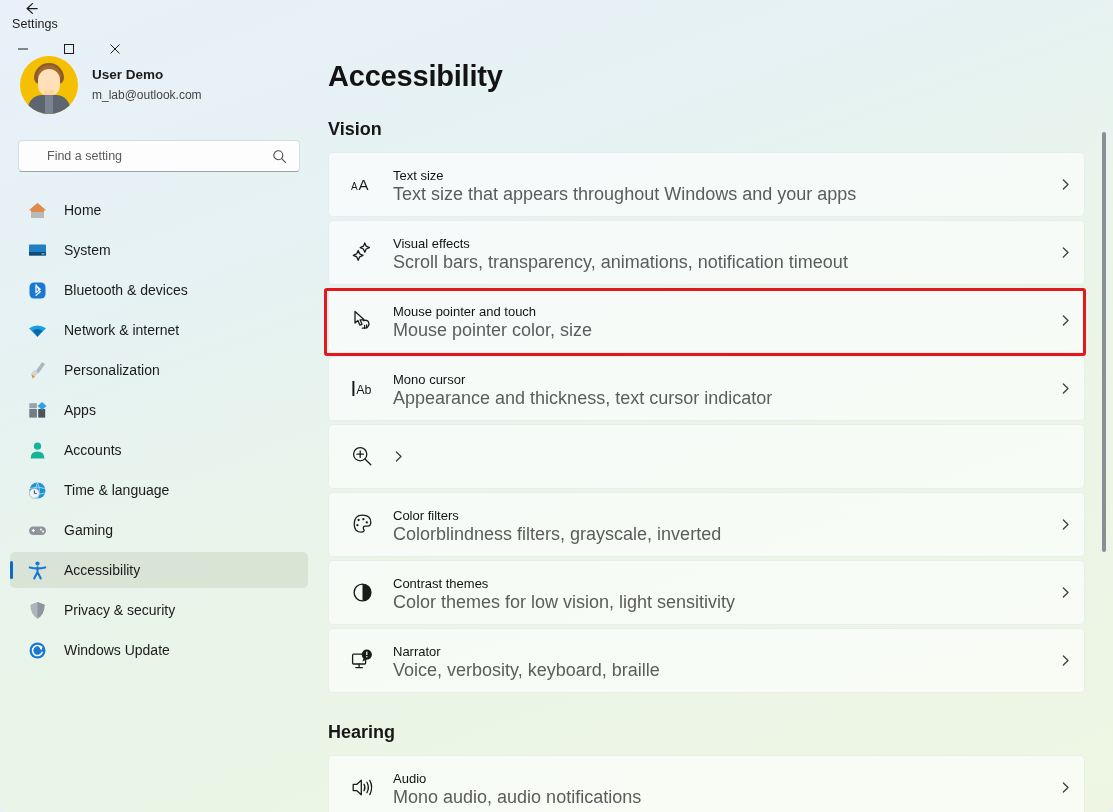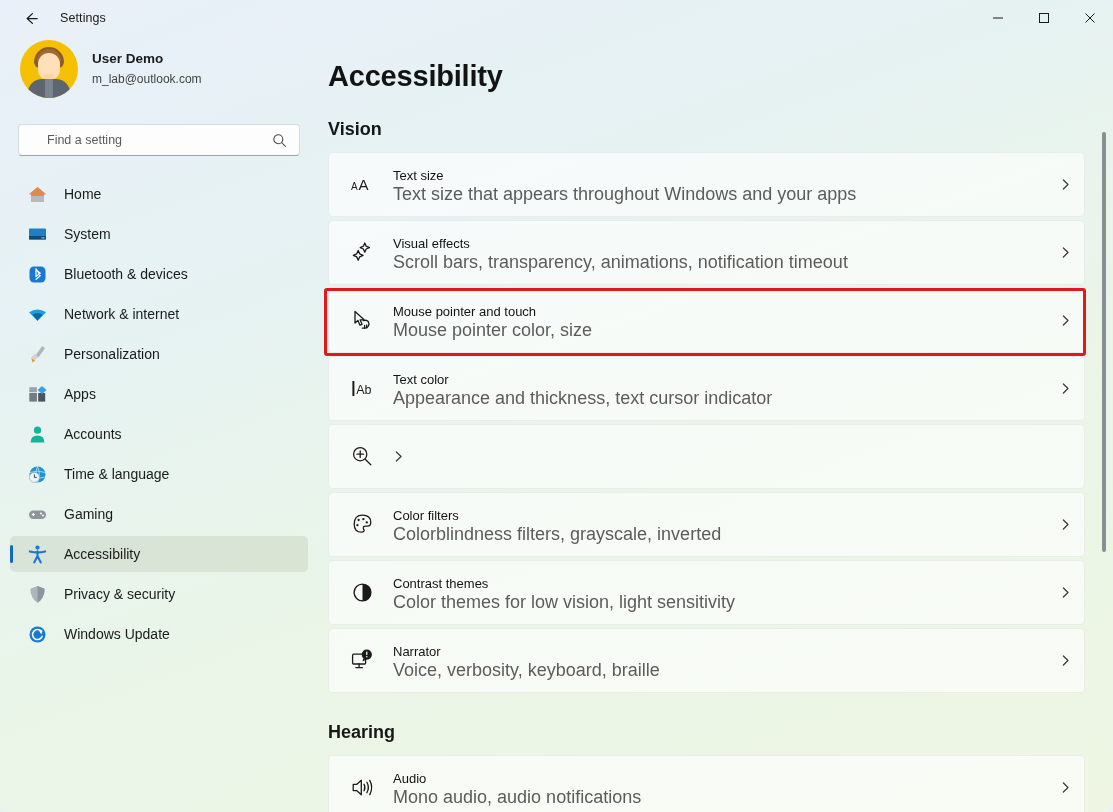--- a/index.html
+++ b/index.html
@@ -20,43 +20,44 @@
     width: 1113px; height: 812px;
     background: linear-gradient(160deg, #e9f0f9 0%, #e6f2f3 28%, #eaf5e8 60%, #eef6e3 100%);
     border-radius: 8px;
     overflow: hidden;
   }
 
   
   #titlebar {
     position: absolute; left: 0; top: 0;
     width: 1113px; height: 36px;
-    display: flex; align-items: center;
+    display: flex; align-items: flex-start;
     z-index: 40;
+    flex-direction: column;
   }
   .tb-back {
     width: 34px; height: 28px; margin-left: 14px;
     display: flex; align-items: center; justify-content: center;
     border-radius: 4px; cursor: pointer;
   }
   .tb-title {
     margin-left: 12px;
     font-size: 12.5px; color: #1b1b1b; letter-spacing: .1px;
   }
   .tb-spacer { flex: 1 1 auto; }
   .tb-btns { display: flex; height: 36px; }
   .tb-btn {
     width: 46px; height: 36px;
     display: flex; align-items: center; justify-content: center;
     cursor: pointer;
   }
 
   
   #sidebar {
-    position: absolute; left: 0; top: 20px;
+    position: absolute; left: 0; top: 36px;
     width: 320px; height: 776px;
     z-index: 20;
   }
   #profile {
     display: flex; align-items: center;
     padding: 20px 0 0 20px;
   }
   .avatar {
     width: 58px; height: 58px; border-radius: 50%;
     background: #f5c002;
@@ -440,21 +441,21 @@
           </span>
         </div>
         <div class="card">
           <span class="card-ico">
             <svg width="25" height="25" viewBox="0 0 25 25">
               <rect x="2.4" y="5" width="2" height="15" fill="#1b1b1b"></rect>
               <text x="6.2" y="17.8" font-family="Liberation Sans, sans-serif" font-size="12.5" fill="#1b1b1b">Ab</text>
             </svg>
           </span>
           <div class="card-text">
-            <div class="card-title">Text color</div>
+            <div class="card-title">Mono cursor</div>
             <div class="card-sub">Appearance and thickness, text cursor indicator</div>
           </div>
           <span class="card-chev">
             <svg width="13" height="13" viewBox="0 0 13 13">
               <path d="M4.4 2 L9 6.5 L4.4 11" fill="none" stroke="#3a3a3a" stroke-width="1.25" stroke-linecap="round" stroke-linejoin="round"></path>
             </svg>
           </span>
         </div>
         <div class="card">
           <span class="card-ico">

